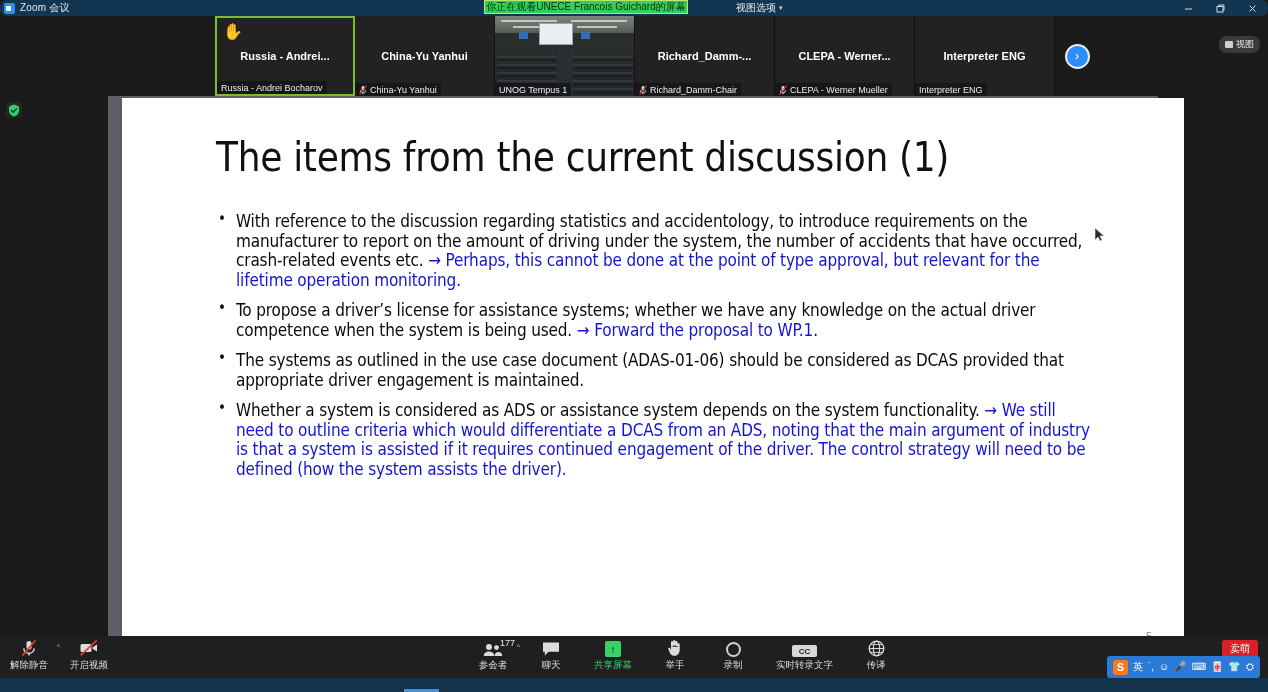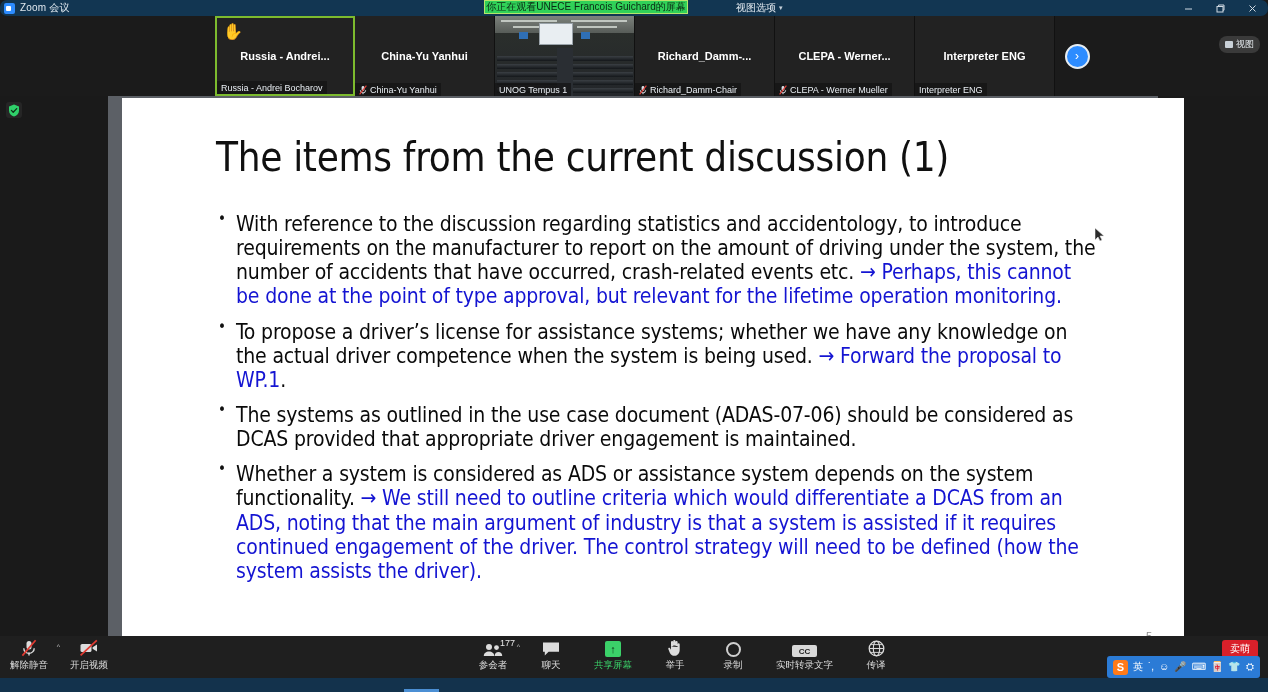--- a/index.html
+++ b/index.html
@@ -141,21 +141,21 @@
     padding:26px 34px 0 34px;
   }
   .slide-title{
     font-family:"DejaVu Sans Condensed","Liberation Sans", sans-serif;
     font-size:40px; font-weight:400; color:#101010;
     letter-spacing:-0.3px; margin:10px 0 0 60px;
   }
   .bullets{ margin:32px 0 0 60px; width:880px; }
   .bullet{
     position:relative; padding-left:20px; margin-bottom:11px;
-    font-size:21px; line-height:1.15; color:#0a0a0a;
+    font-size:17px; line-height:1.15; color:#0a0a0a;
     font-family:"DejaVu Sans Condensed","Liberation Sans", sans-serif;
     letter-spacing:-0.15px;
   }
   .bullet:before{
     content:"•"; position:absolute; left:2px; top:-1px; font-size:15px; color:#111;
   }
   .bullet .blue{ color:#1414d2; }
   .pagenum{
     position:absolute; right:32px; bottom:8px; color:#8c8c8c; font-size:11px;
   }
@@ -369,21 +369,21 @@
     <div class="slide-title">The items from the current discussion (1)</div>
 
     <div class="bullets">
       <div class="bullet">
         <span>With reference to the discussion regarding statistics and accidentology, to introduce requirements on the manufacturer to report on the amount of driving under the system, the number of accidents that have occurred, crash-related events etc. </span><span class="blue">→ Perhaps, this cannot be done at the point of type approval, but relevant for the lifetime operation monitoring.</span><span></span>
       </div>
       <div class="bullet">
         <span>To propose a driver’s license for assistance systems; whether we have any knowledge on the actual driver competence when the system is being used. </span><span class="blue">→ Forward the proposal to WP.1</span><span>.</span>
       </div>
       <div class="bullet">
-        <span>The systems as outlined in the use case document (ADAS-07-06) should be considered as DCAS provided that appropriate driver engagement is maintained.</span><span class="blue"></span><span></span>
+        <span>The systems as outlined in the use case document (ADAS-01-06) should be considered as DCAS provided that appropriate driver engagement is maintained.</span><span class="blue"></span><span></span>
       </div>
       <div class="bullet">
         <span>Whether a system is considered as ADS or assistance system depends on the system functionality. </span><span class="blue">→ We still need to outline criteria which would differentiate a DCAS from an ADS, noting that the main argument of industry is that a system is assisted if it requires continued engagement of the driver. The control strategy will need to be defined (how the system assists the driver).</span><span></span>
       </div>
     </div>
 
     <div class="pagenum">5</div>
   </div>
 </div>
 

